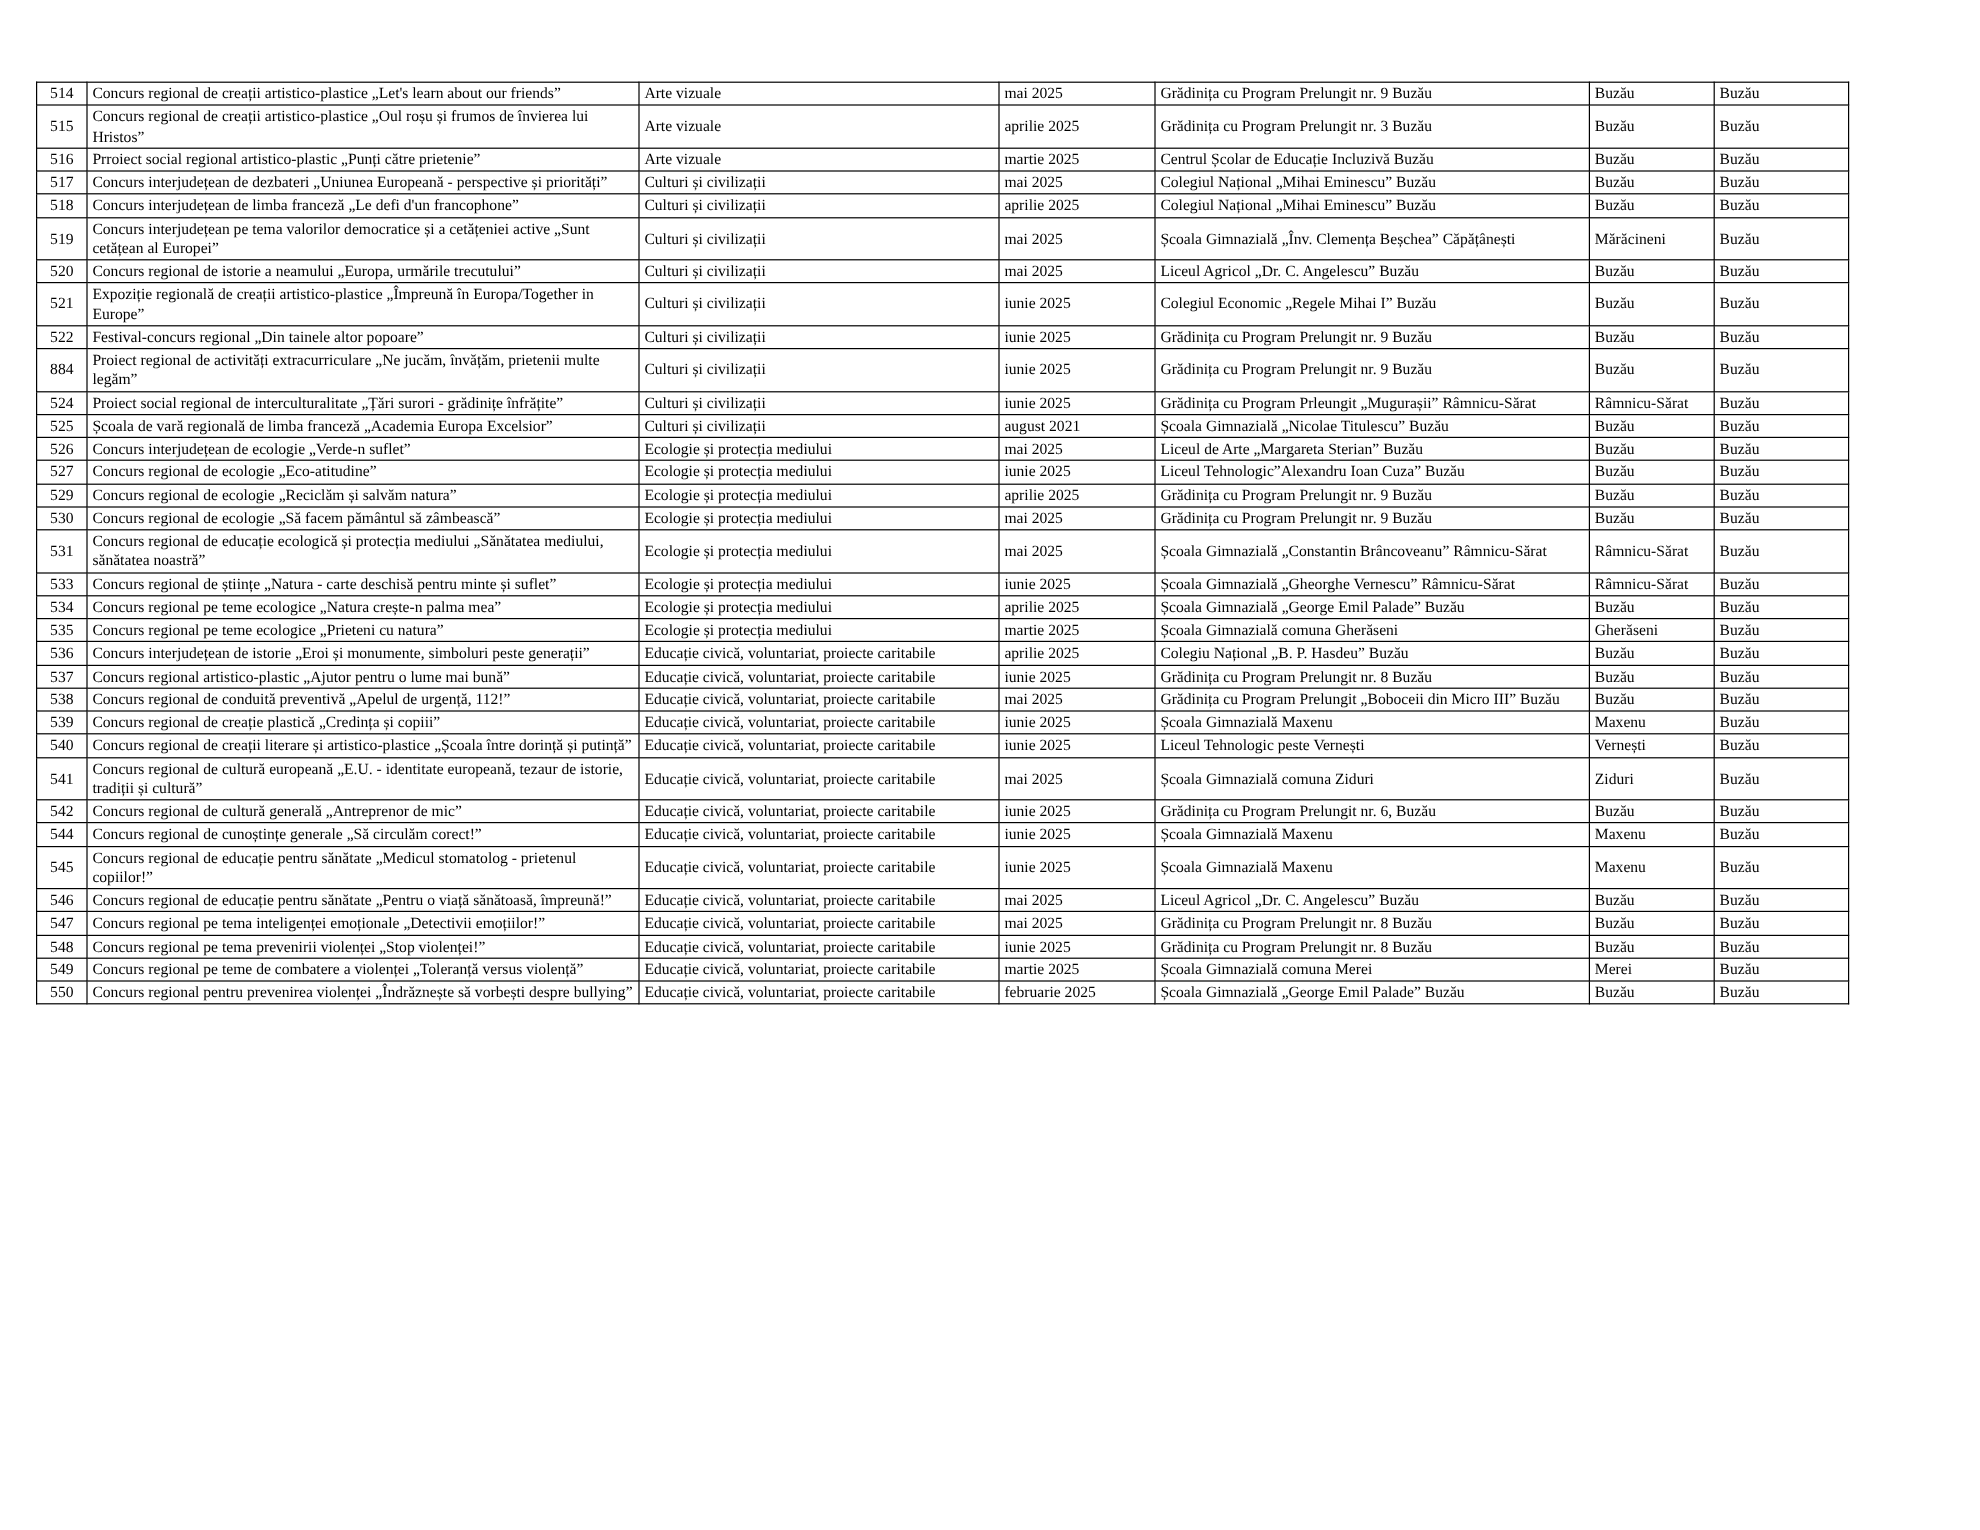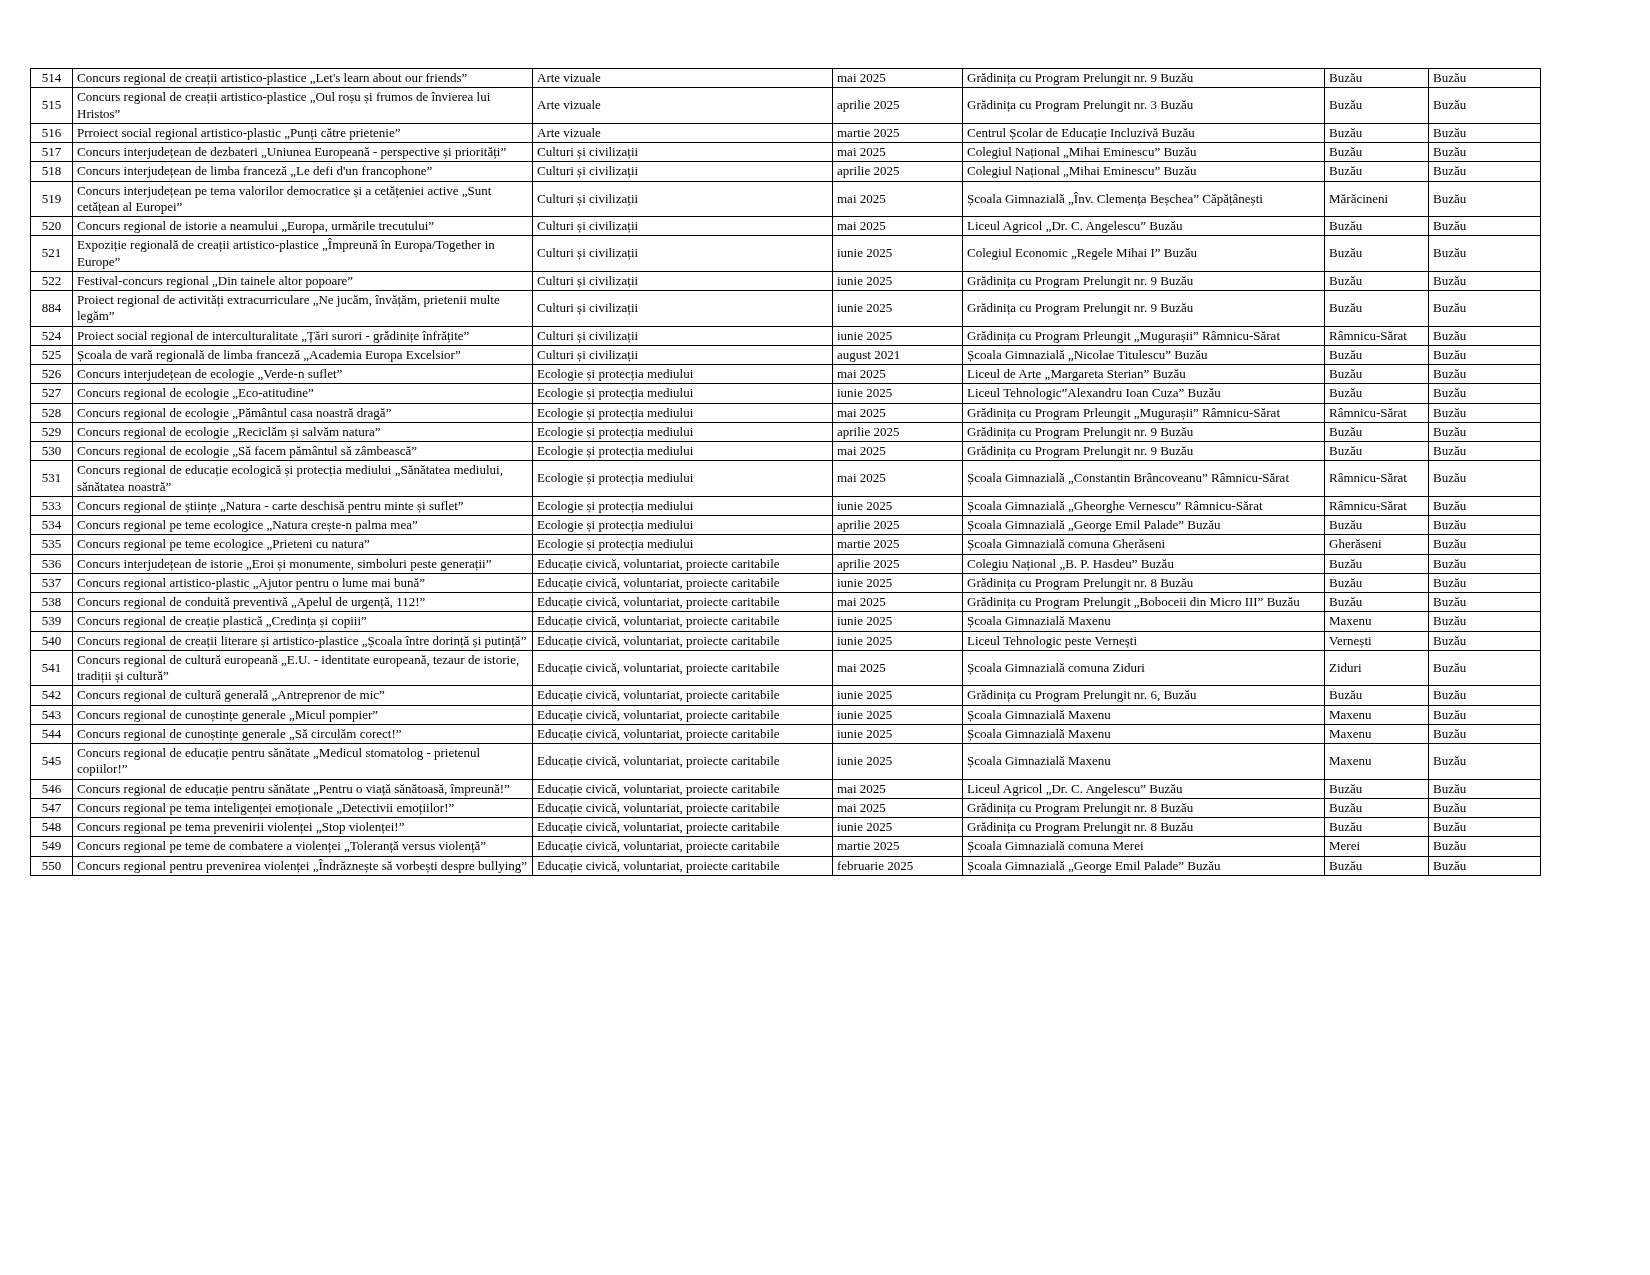--- a/index.html
+++ b/index.html
@@ -182,29 +182,20 @@
         <tr>
           <td class="num">527</td>
           <td>Concurs regional de ecologie „Eco-atitudine”</td>
           <td>Ecologie și protecția mediului</td>
           <td>iunie 2025</td>
           <td>Liceul Tehnologic”Alexandru Ioan Cuza” Buzău</td>
           <td>Buzău</td>
           <td>Buzău</td>
         </tr>
         <tr>
-          <td class="num">528</td>
-          <td>Concurs regional de ecologie „Pământul casa noastră dragă”</td>
-          <td>Ecologie și protecția mediului</td>
-          <td>mai 2025</td>
-          <td>Grădinița cu Program Prleungit „Mugurașii” Râmnicu-Sărat</td>
-          <td>Râmnicu-Sărat</td>
-          <td>Buzău</td>
-        </tr>
-        <tr>
           <td class="num">529</td>
           <td>Concurs regional de ecologie „Reciclăm și salvăm natura”</td>
           <td>Ecologie și protecția mediului</td>
           <td>aprilie 2025</td>
           <td>Grădinița cu Program Prelungit nr. 9 Buzău</td>
           <td>Buzău</td>
           <td>Buzău</td>
         </tr>
         <tr>
           <td class="num">530</td>
@@ -305,29 +296,20 @@
           <td>Ziduri</td>
           <td>Buzău</td>
         </tr>
         <tr>
           <td class="num">542</td>
           <td>Concurs regional de cultură generală „Antreprenor de mic”</td>
           <td>Educație civică, voluntariat, proiecte caritabile</td>
           <td>iunie 2025</td>
           <td>Grădinița cu Program Prelungit nr. 6, Buzău</td>
           <td>Buzău</td>
-          <td>Buzău</td>
-        </tr>
-        <tr>
-          <td class="num">543</td>
-          <td>Concurs regional de cunoștințe generale „Micul pompier”</td>
-          <td>Educație civică, voluntariat, proiecte caritabile</td>
-          <td>iunie 2025</td>
-          <td>Școala Gimnazială  Maxenu</td>
-          <td>Maxenu</td>
           <td>Buzău</td>
         </tr>
         <tr>
           <td class="num">544</td>
           <td>Concurs regional de cunoștințe generale „Să circulăm corect!”</td>
           <td>Educație civică, voluntariat, proiecte caritabile</td>
           <td>iunie 2025</td>
           <td>Școala Gimnazială  Maxenu</td>
           <td>Maxenu</td>
           <td>Buzău</td>

